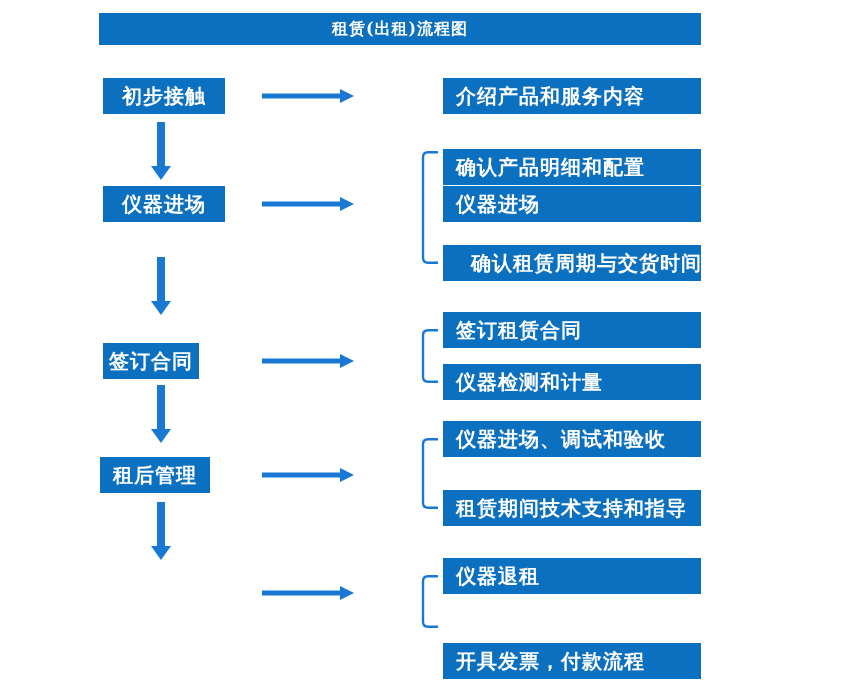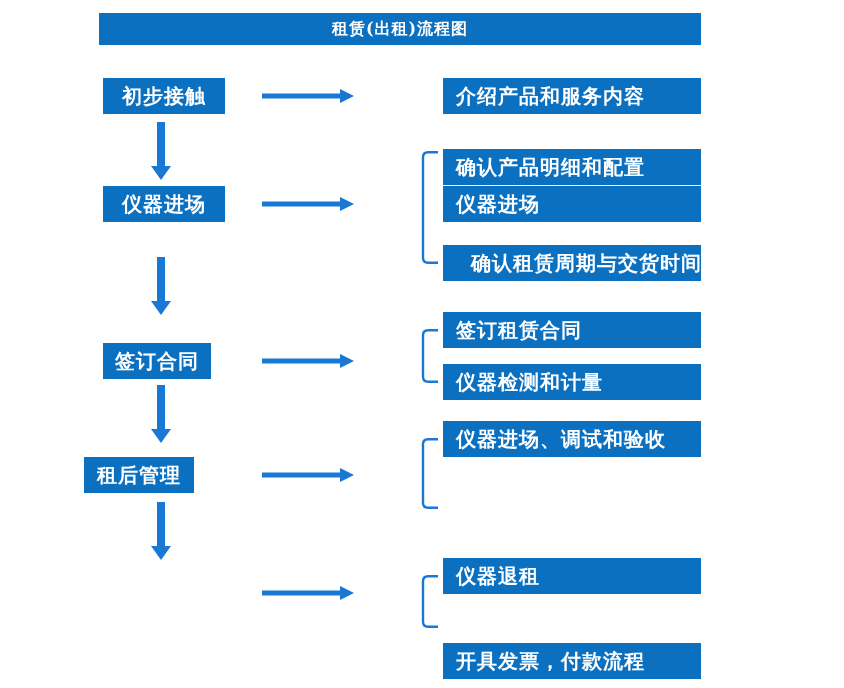--- a/index.html
+++ b/index.html
@@ -9,22 +9,22 @@
   }
   .box{
     position:absolute;height:36px;background:var(--box,#0c70c0);color:var(--text,#ffffff);
     font-weight:bold;font-size:20px;display:flex;align-items:center;letter-spacing:1px;
     box-sizing:border-box;white-space:nowrap;
   }
   .titlebar{left:99px;top:13px;width:602px;height:32px;justify-content:center;font-size:16px;}
   .lbox{justify-content:center;text-align:center;}
   .l1{left:103px;top:78px;width:122px;}
   .l2{left:103px;top:186px;width:122px;}
-  .l3{left:103px;top:343px;width:108px;}
-  .l4{left:84px;top:457px;width:110px;}
+  .l3{left:103px;top:343px;width:96px;}
+  .l4{left:100px;top:457px;width:110px;}
   .l5{left:100px;top:575px;width:108px;}
   .rbox{left:443px;width:258px;padding-left:13px;justify-content:flex-start;}
   .r1{top:78px;}
   .r2a{top:149px;}.r2b{top:186px;}.r2c{top:245px;padding-left:28px;}
   .r3a{top:312px;}.r3b{top:364px;}
   .r4a{top:421px;}.r4b{top:490px;}
   .r5a{top:558px;font-family:Liberation Serif, serif;}.r5b{top:643px;}
   .ha{position:absolute;left:262px;width:92px;height:16px;}
   .ha1{top:88px;}.ha2{top:196px;}.ha3{top:353px;}.ha4{top:467px;}.ha5{top:585px;}
   .va{position:absolute;left:150px;width:22px;height:58px;}
@@ -100,16 +100,17 @@
       <path d="M17 1.2 H7 Q2 1.2 2 6.2 V46.8 Q2 51.8 7 51.8 H17"></path>
     </svg>
 
   <div class="box rbox r1">介绍产品和服务内容</div>
   <div class="box rbox r2a">确认产品明细和配置</div>
   <div class="box rbox r2b">仪器进场</div>
   <div class="box rbox r2c">确认租赁周期与交货时间</div>
   <div class="box rbox r3b">仪器检测和计量</div>
   <div class="box rbox r3a">签订租赁合同</div>
   <div class="box rbox r4a">仪器进场、调试和验收</div>
+  <div class="box rbox r4b">租赁期间技术支持和指导</div>
   <div class="box rbox r5a">仪器退租</div>
   <div class="box rbox r5b">开具发票，付款流程</div>
 
 </div>
 
 </body></html>

